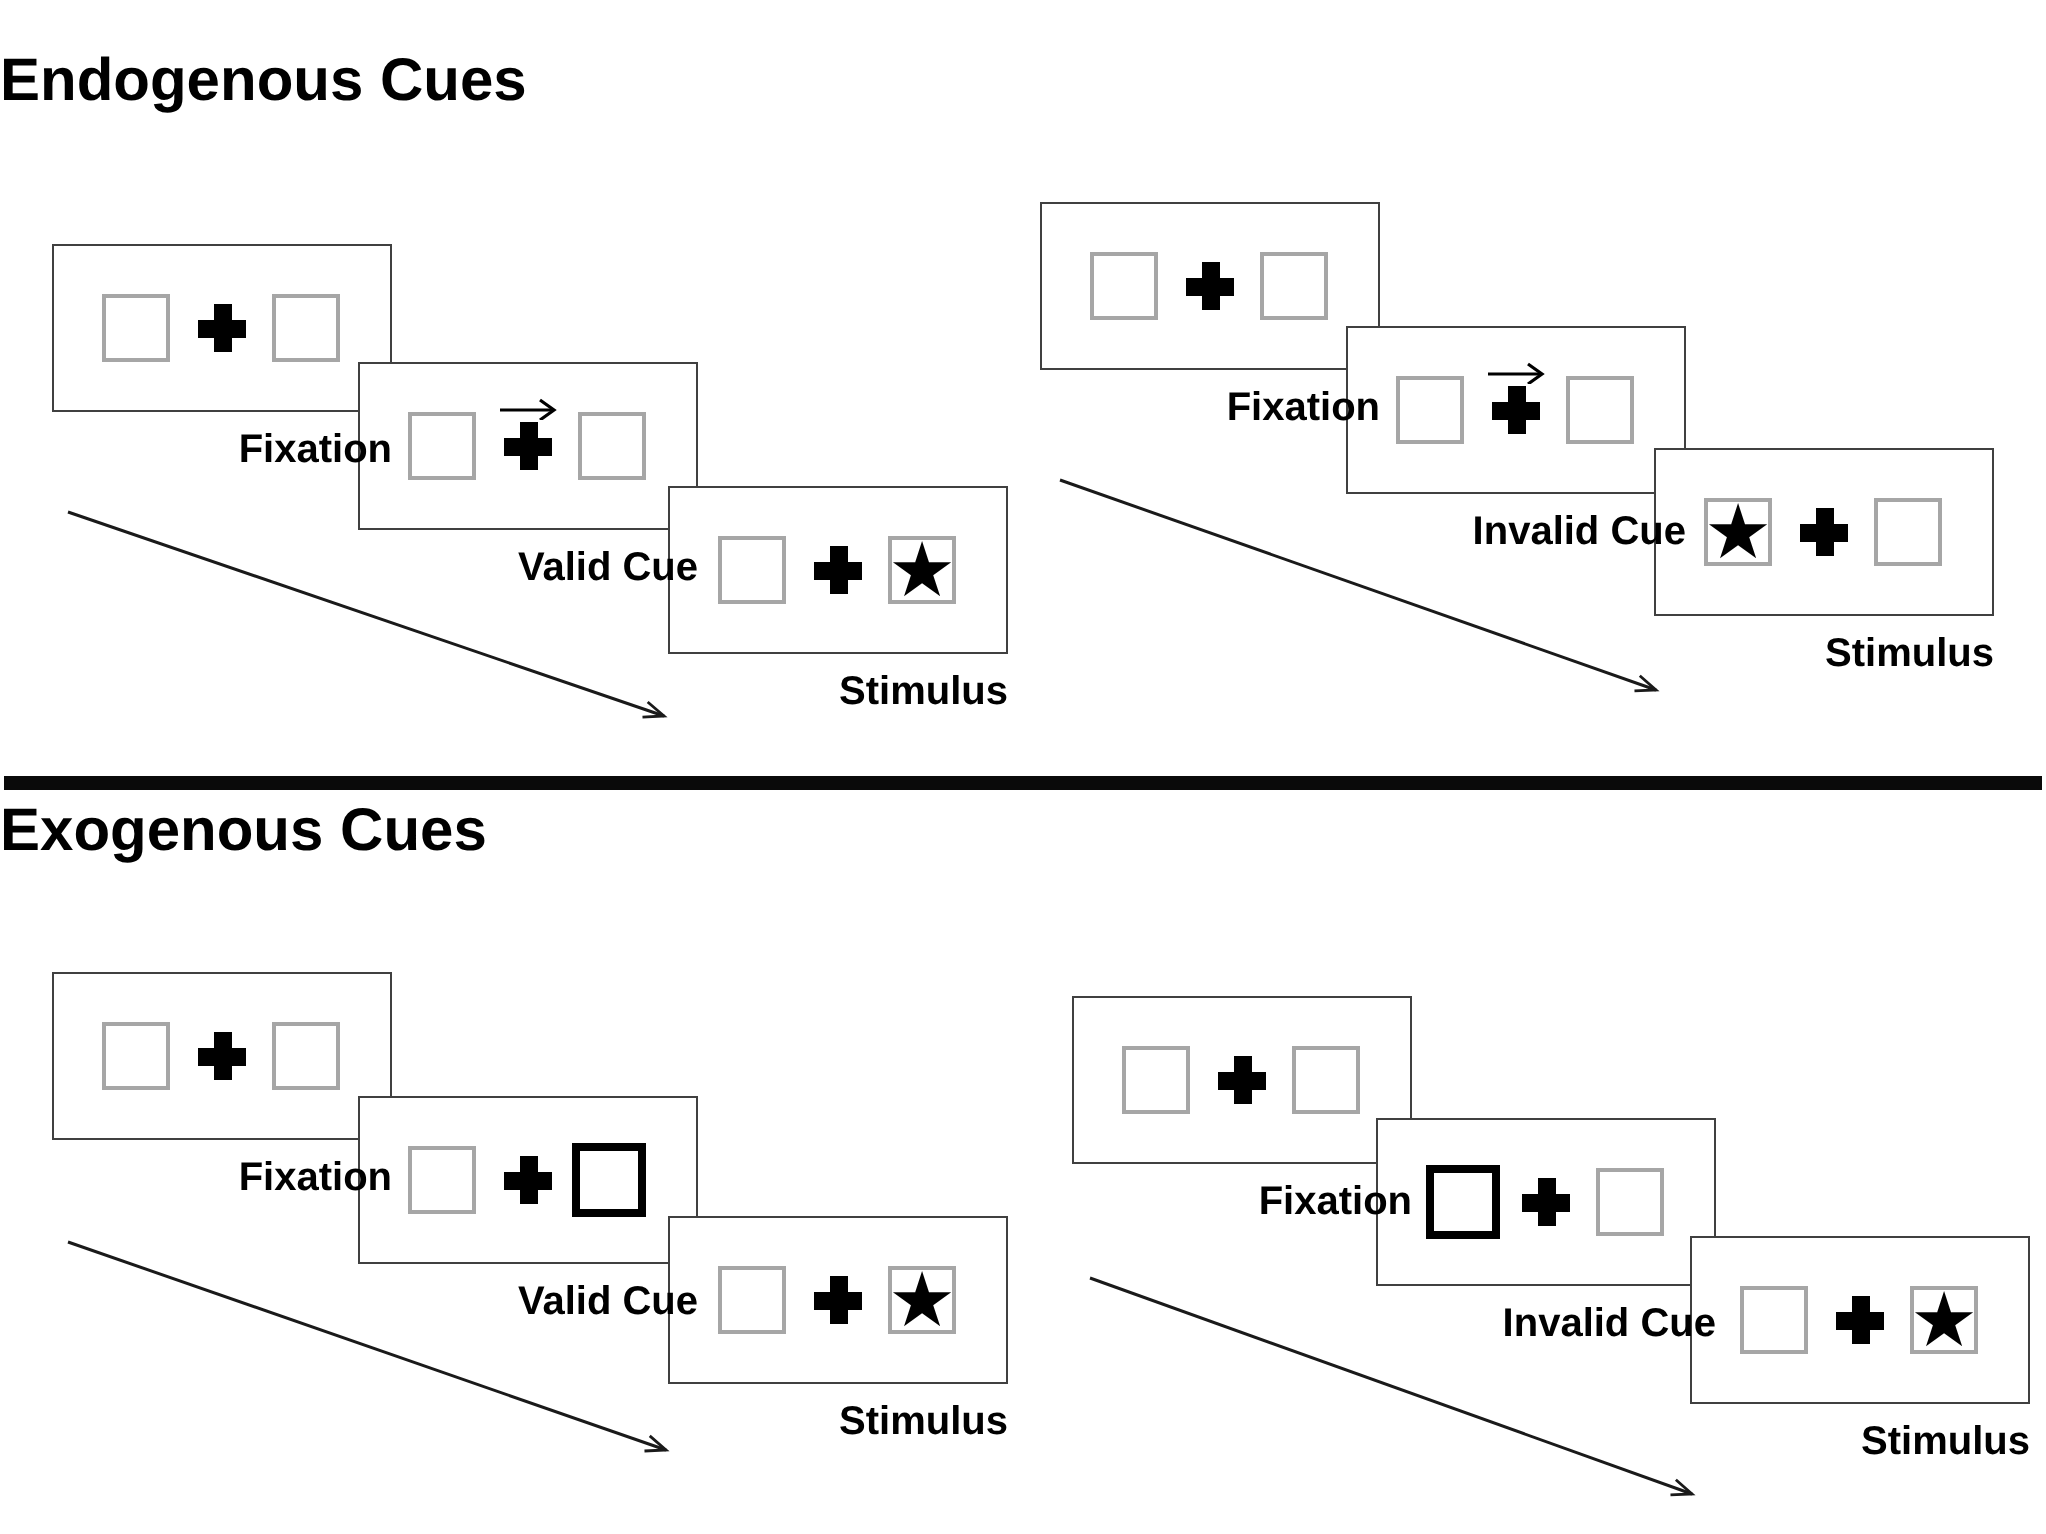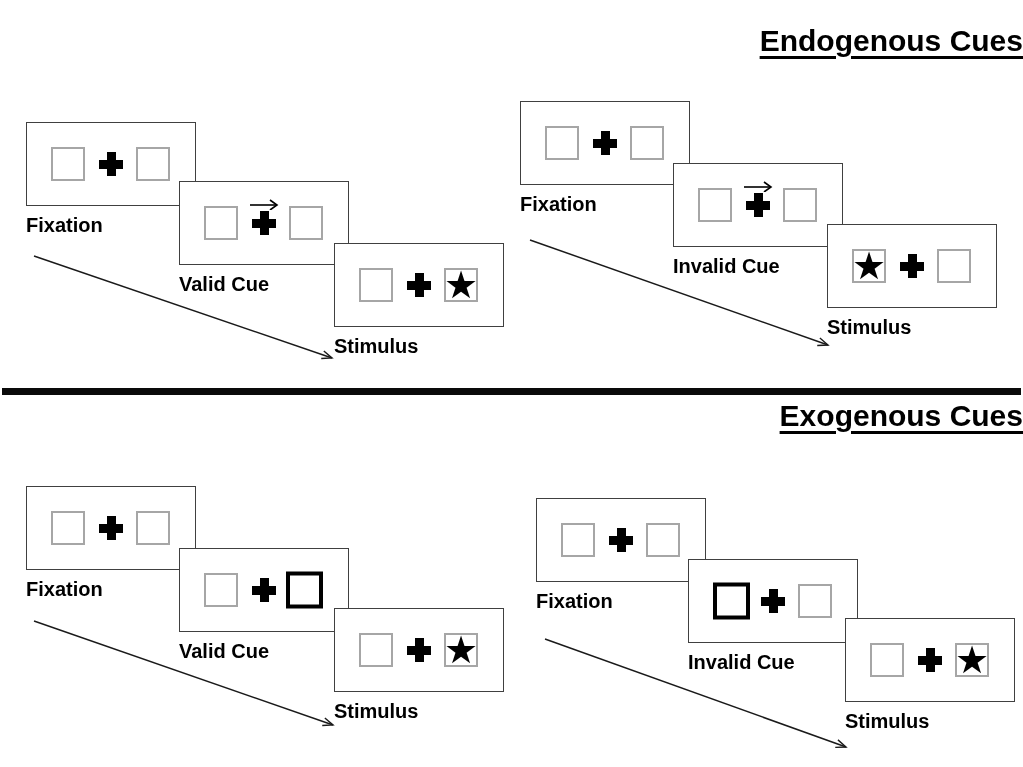--- a/index.html
+++ b/index.html
@@ -1,43 +1,43 @@
 <!DOCTYPE html>
 <html><head>
 <meta charset="utf-8">
 <style>
   html,body{margin:0;padding:0;background:#ffffff;}
   #canvas{
     position:relative;width:1023px;height:767px;background:#ffffff;overflow:hidden;
     font-family:"Liberation Sans","DejaVu Sans",sans-serif;color:#000;
   }
   .title{
-    position:absolute;left:0;width:100%;text-align:right;
+    position:absolute;left:0;width:100%;text-align:left;
     font-size:30px;font-weight:bold;
-    text-decoration:underline;text-decoration-thickness:3px;text-underline-offset:5px;
+    text-decoration-thickness:3px;text-underline-offset:5px;
   }
   .panel{
     position:absolute;width:170px;height:84px;background:#ffffff;
     border:1.5px solid #404040;box-sizing:border-box;
   }
   .sq{
     position:absolute;top:50%;transform:translateY(-50%);
     width:34px;height:34px;border:2px solid #a6a6a6;background:#ffffff;
     box-sizing:border-box;display:flex;align-items:center;justify-content:center;
   }
   .sq.l{left:24px}
   .sq.r{right:25px}
   .sq.thick{width:37px;height:37px;border:4px solid #000000;}
   .cross{position:absolute;left:50%;top:50%;width:24px;height:24px;transform:translate(-50%,-50%);}
   .cross::before{content:"";position:absolute;left:0;top:50%;width:24px;height:9px;margin-top:-4.5px;background:#000;}
   .cross::after{content:"";position:absolute;top:0;left:50%;height:24px;width:9px;margin-left:-4.5px;background:#000;}
   .cue-arrow{position:absolute;left:50%;top:16px;transform:translateX(-50%);}
   .star{font-family:"DejaVu Sans",sans-serif;font-size:38px;line-height:34px;color:#000;}
   .plabel{
-    position:absolute;width:170px;text-align:left;
+    position:absolute;width:170px;text-align:right;
     font-size:20px;font-weight:bold;white-space:nowrap;
   }
   .divider{position:absolute;left:2px;top:388px;width:1019px;height:7px;background:#0a0a0a;}
   #arrow-layer{position:absolute;left:0;top:0;z-index:0;pointer-events:none;}
   .z1{z-index:1}.z2{z-index:2}.z3{z-index:3}.z4{z-index:4}
 </style>
 </head>
 <body>
 
 <div id="canvas">

